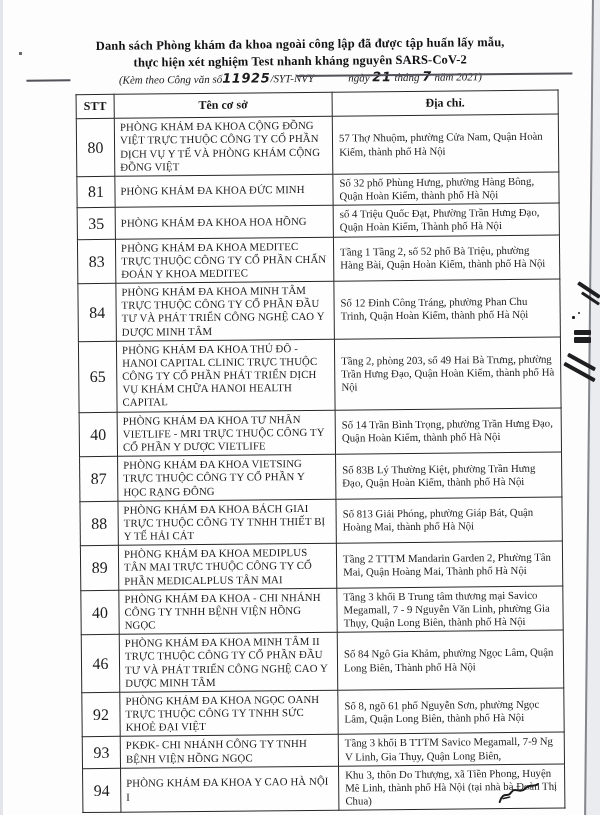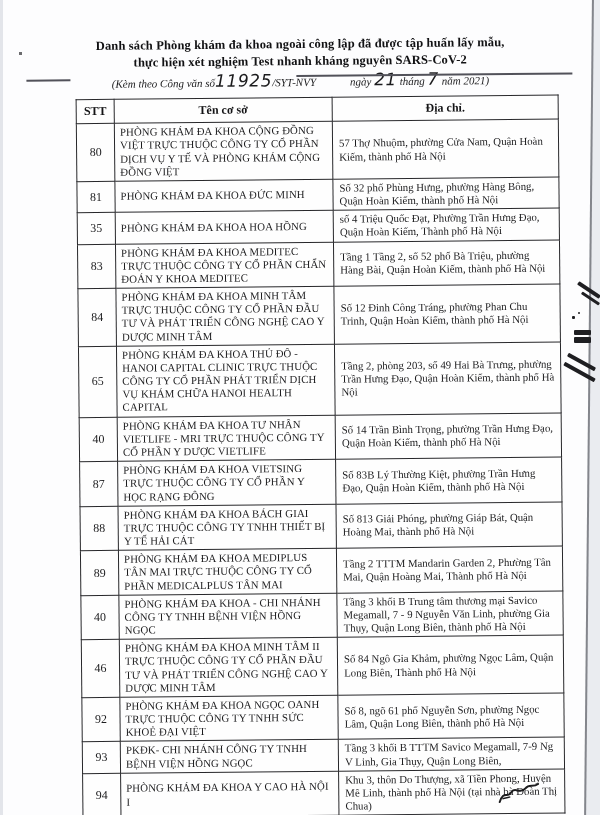--- a/index.html
+++ b/index.html
@@ -25,41 +25,41 @@
   }
   .title-line{
     text-align:center;font-weight:bold;font-size:12.6px;line-height:1.32;color:#121214;
     letter-spacing:0.1px;
   }
   .subtitle{
     text-align:center;font-style:italic;font-size:11px;margin-top:1px;color:#1b1b1d;
     white-space:nowrap;
   }
   .hand{
-    font-family:"DejaVu Sans", sans-serif;font-style:italic;font-weight:normal;
-    font-size:17px;letter-spacing:0.6px;
+    font-family:"DejaVu Sans", sans-serif;font-style:italic;font-weight:bold;
+    font-size:13px;letter-spacing:0.6px;
   }
   .gap{display:inline-block;width:34px;}
 
   .fill-line{position:absolute;height:1.5px;background:#52525a;}
   .fill-line.left-seg{left:-12px;top:41px;width:44px;}
   .fill-line.right-seg{left:258px;top:39px;width:276px;}
 
   table{
     border-collapse:collapse;table-layout:fixed;
     width:482px;margin:7px 0 0 37px;
     background:#fefefe;
   }
   th,td{border:1.6px solid #28282b;vertical-align:middle;}
   th{font-size:12px;font-weight:bold;text-align:center;padding:4px 2px;color:#141416;}
   td{font-size:10.8px;line-height:1.22;color:#1c1c1e;}
   .col-stt{width:38px;}
   .col-name{width:218px;}
   .col-address{width:226px;}
-  td.cell-stt{text-align:center;font-size:12px;}
+  td.cell-stt{text-align:center;font-size:16px;}
   td.cell-name{padding:2px 5px;letter-spacing:0.1px;}
   td.cell-address{padding:2px 6px;}
 
   
   .edge-stamps{position:absolute;left:558px;top:284px;width:42px;height:120px;}
   .stamp-bar{position:absolute;background:#1f1f22;border-radius:1px;}
   .sb1{left:18px;top:4px;width:26px;height:4px;transform:rotate(34deg);}
   .sb2{left:22px;top:13px;width:21px;height:3px;transform:rotate(34deg);}
   .sdot1{left:14px;top:32px;width:3px;height:3px;}
   .sdot2{left:20px;top:28px;width:2px;height:2px;}

